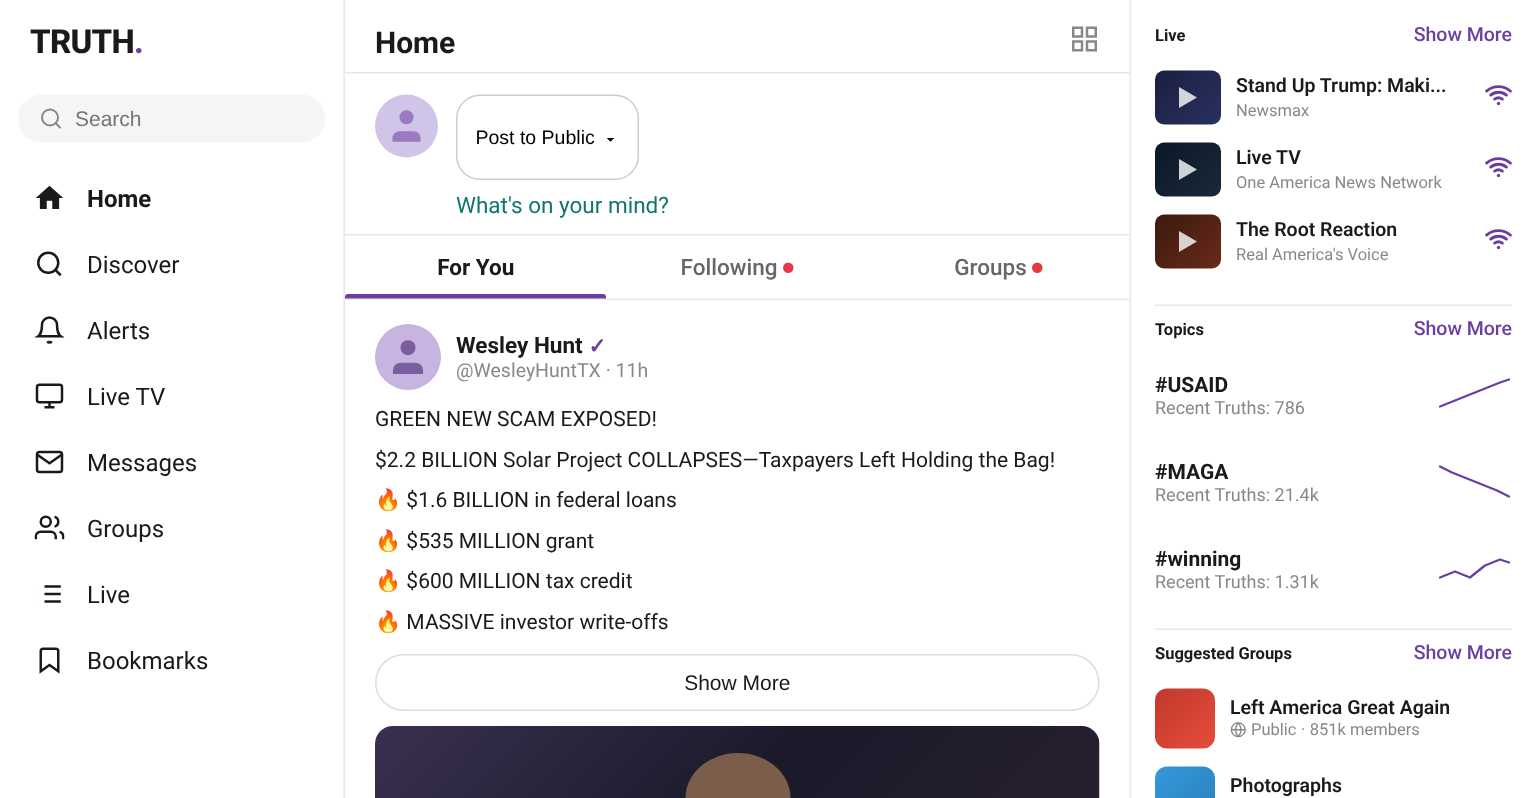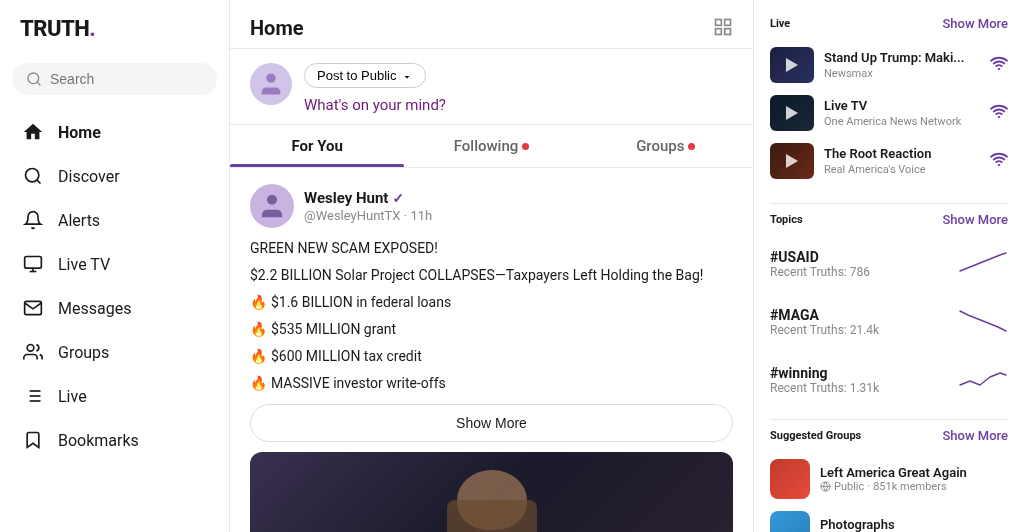--- a/index.html
+++ b/index.html
@@ -127,30 +127,30 @@
     }
     .compose-right {
       flex: 1;
     }
     .post-to-btn {
       display: flex;
       align-items: flex-end;
       gap: 4px;
       border: 1.5px solid #ccc;
       border-radius: 16px;
-      padding: 4px 12px;
+      padding: 20px 12px;
       font-size: 13px;
       font-weight: 500;
       cursor: pointer;
       background: #fff;
       margin-bottom: 8px;
       width: fit-content;
     }
     .compose-placeholder {
-      color: #701a75;
+      color: #0f766e;
       font-size: 15px;
     }
     .tabs {
       display: flex;
       border-bottom: 1px solid #e8e8e8;
     }
     .tab {
       flex: 1;
       text-align: center;
       padding: 12px 0;

